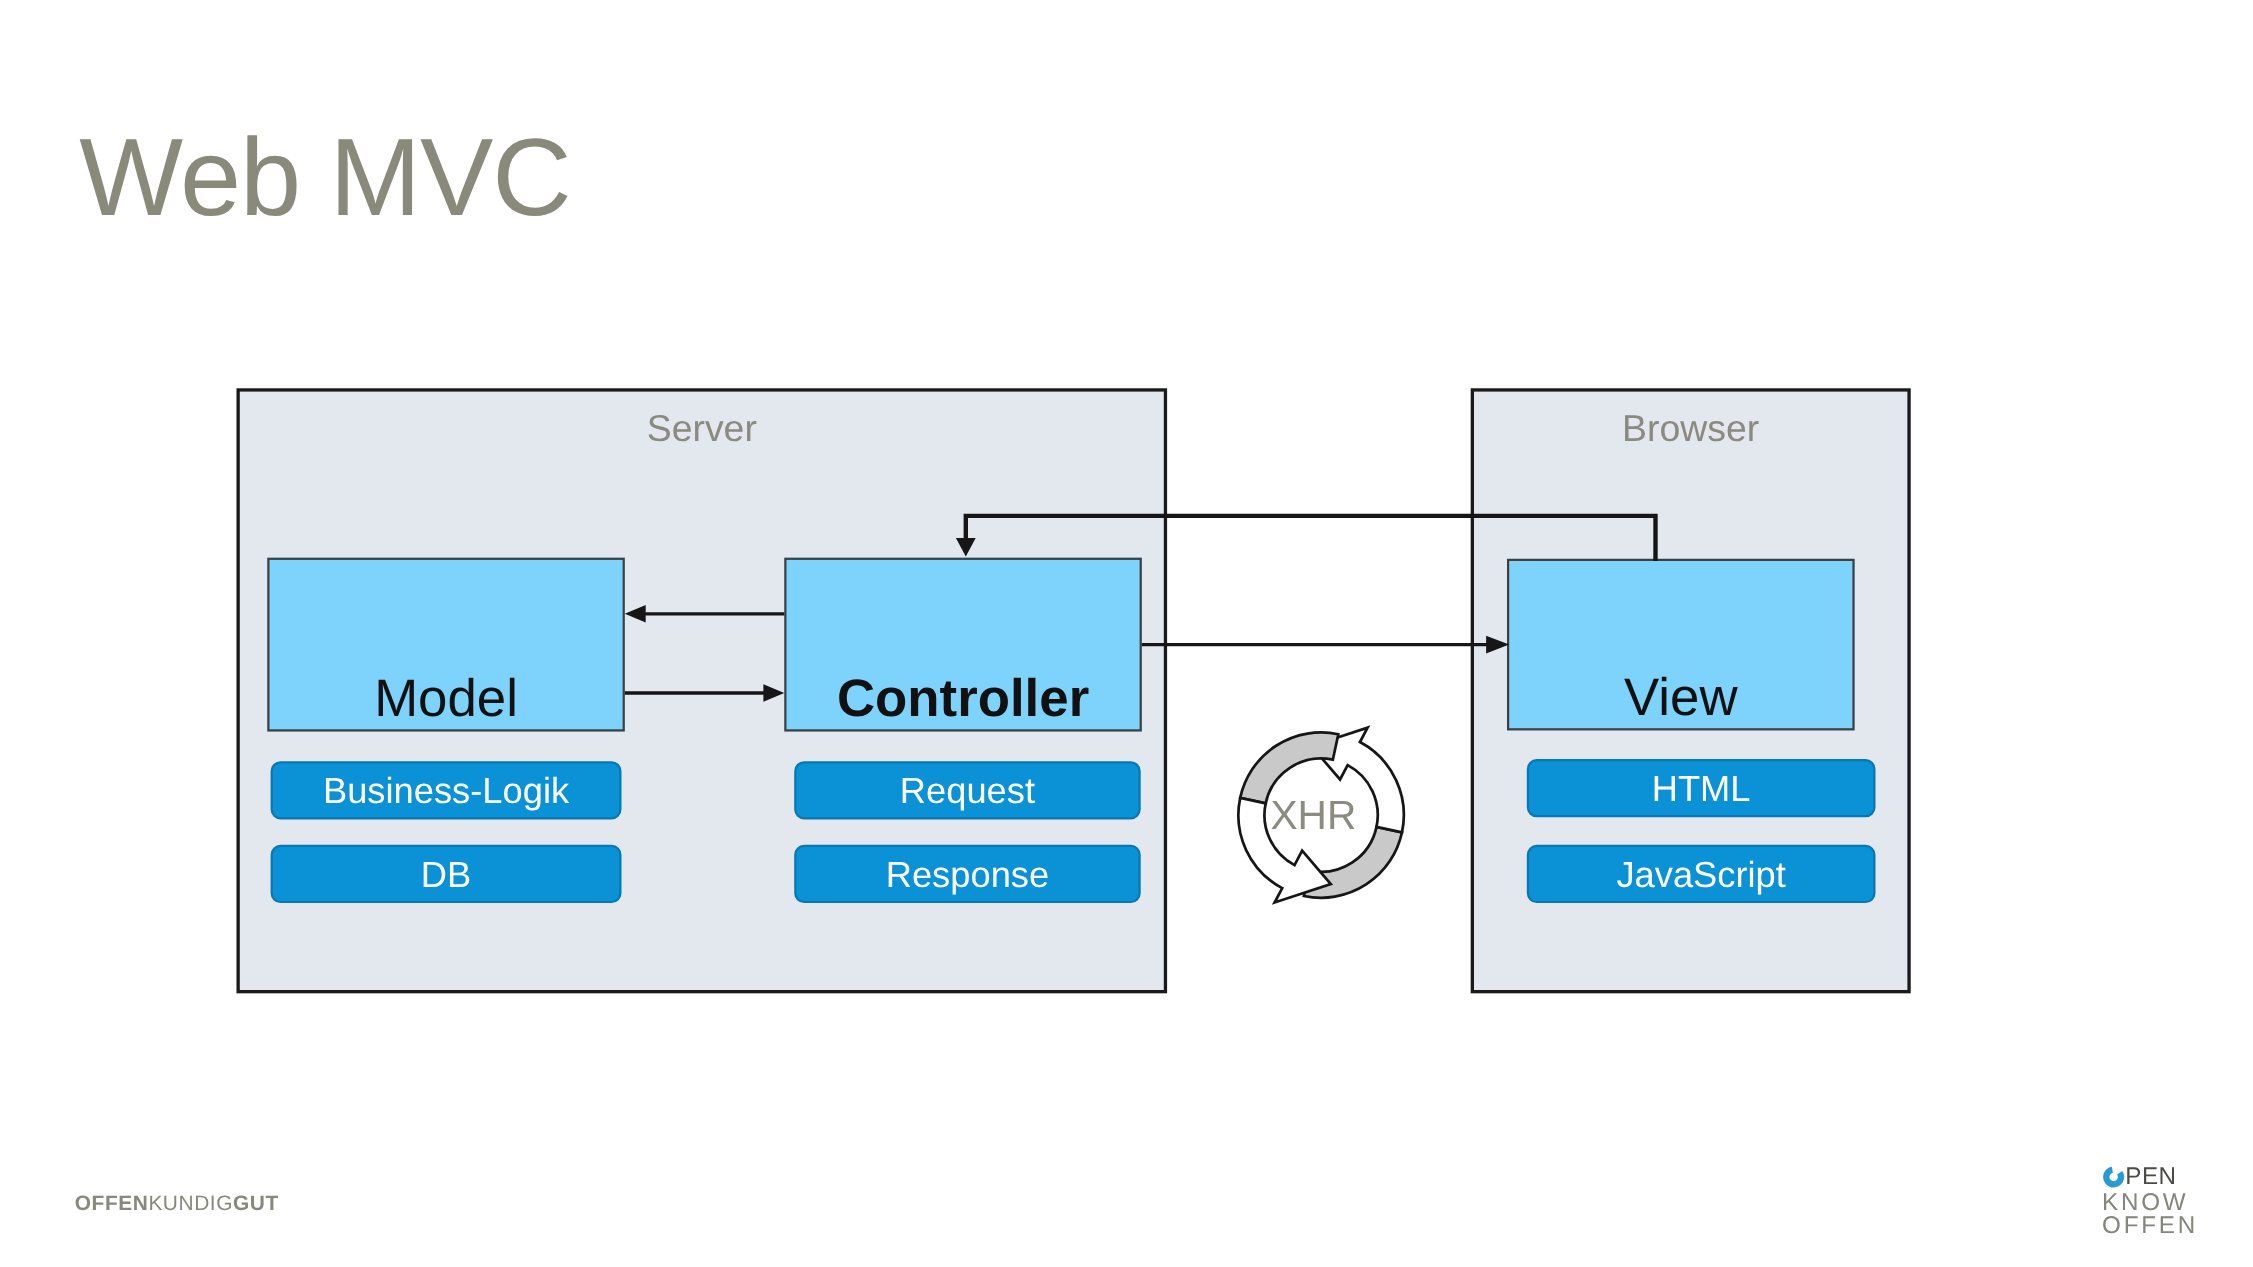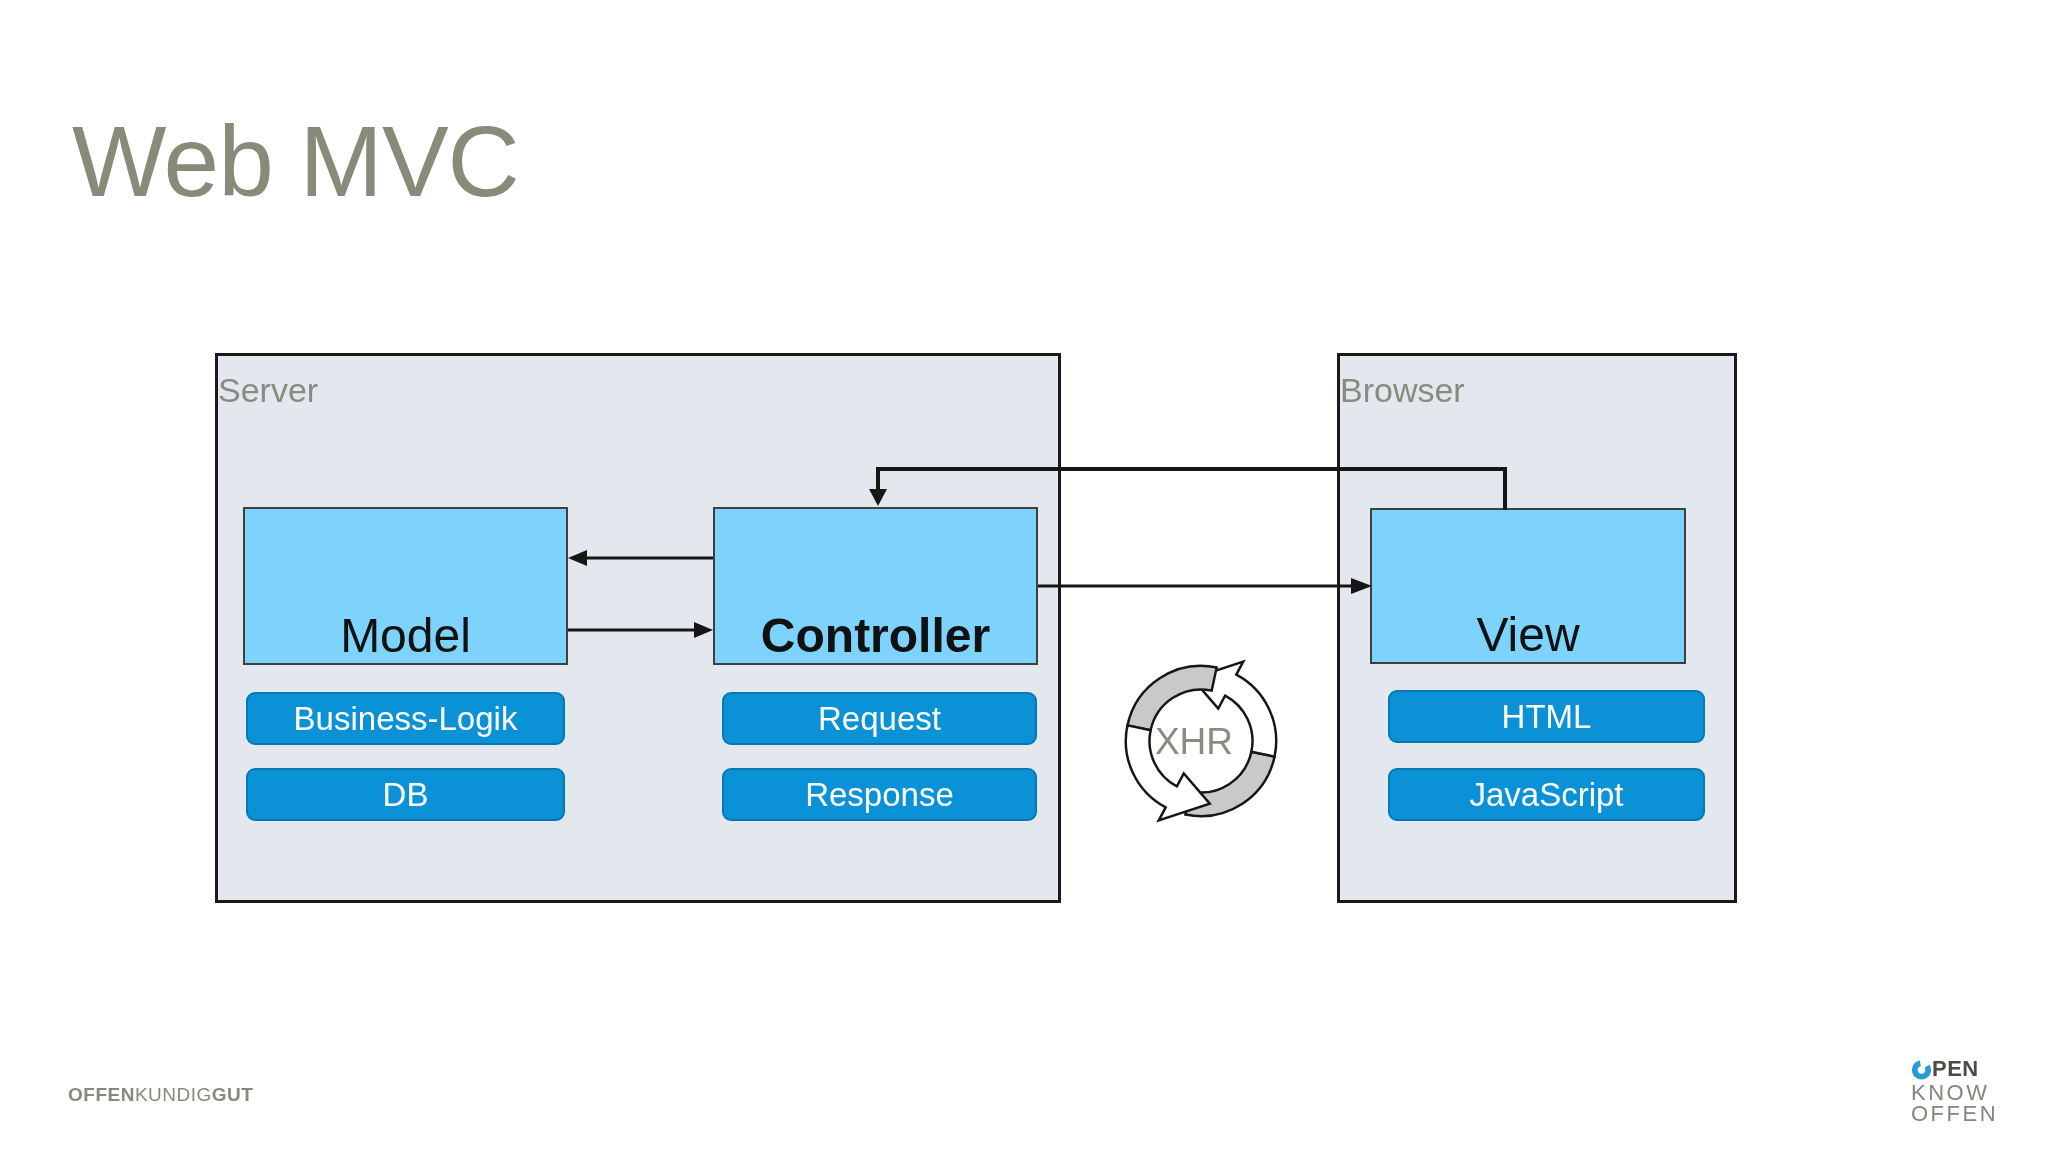--- a/index.html
+++ b/index.html
@@ -11,21 +11,21 @@
   #slide-title{
     left:72px;top:106px;font-size:100px;line-height:1.1;color:#8a8a7b;
     letter-spacing:-1px;white-space:nowrap;
   }
   .container{
     background:#e2e8ee;border:3px solid #1a1a1a;box-sizing:border-box;
   }
   #server-container{left:215px;top:353px;width:846px;height:550px;}
   #browser-container{left:1337px;top:353px;width:400px;height:550px;}
   .container-label{
-    display:block;margin-top:15px;font-size:34px;color:#8a8a80;
+    display:block;text-align:center;margin-top:15px;font-size:34px;color:#8a8a80;
   }
   .node-box{
     background:#7dd3fc;border:2px solid #3f3f3f;box-sizing:border-box;
     display:flex;align-items:flex-end;justify-content:center;
     font-size:48px;color:#111111;
   }
   #model-box{left:243px;top:507px;width:325px;height:158px;}
   #controller-box{left:713px;top:507px;width:325px;height:158px;font-weight:bold;}
   #view-box{left:1370px;top:508px;width:316px;height:156px;}
   .pill{
@@ -45,21 +45,21 @@
     left:1092px;top:645px;width:218px;height:193px;
     display:flex;align-items:center;justify-content:center;
     font-size:37px;color:#8b8b80;padding-right:14px;box-sizing:border-box;
   }
   #footer-left{
     left:68px;top:1084px;font-size:19px;letter-spacing:0.5px;color:#88887c;white-space:nowrap;
   }
   #footer-left .b{font-weight:bold;}
   #footer-right{left:1911px;top:1058px;color:#84857b;}
   #footer-right .line1{display:flex;align-items:center;height:22px;margin-bottom:2px;}
-  #footer-right .pen{font-size:22px;font-weight:bold;color:#4b4c45;letter-spacing:0.5px;}
+  #footer-right .pen{font-size:22px;font-weight:normal;color:#4b4c45;letter-spacing:0.5px;}
   #footer-right .line{font-size:22px;letter-spacing:2.5px;line-height:21px;}
 </style>
 </head>
 <body>
 
 <div id="canvas">
 
   <div class="abs" id="slide-title">Web MVC</div>
 
   <div class="abs container" id="server-container">

